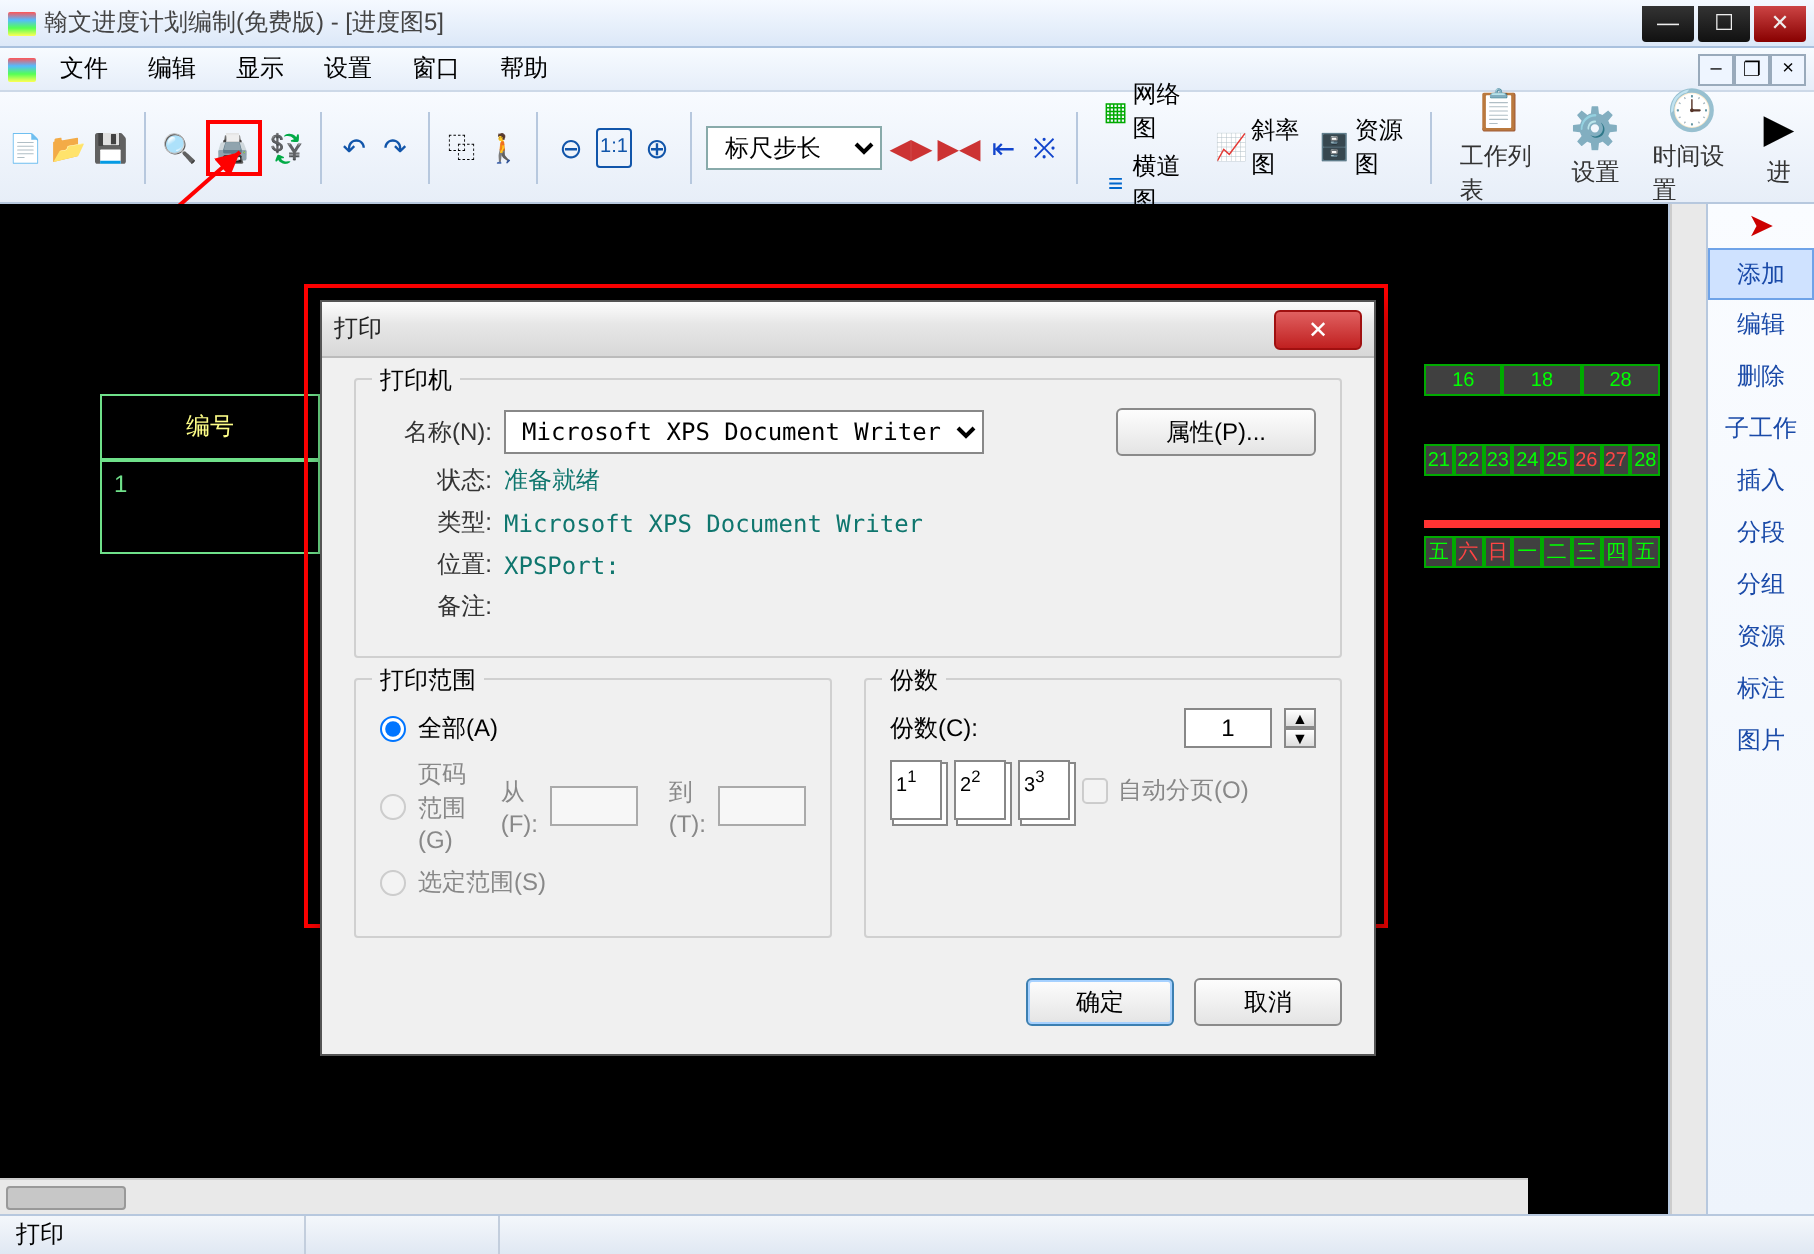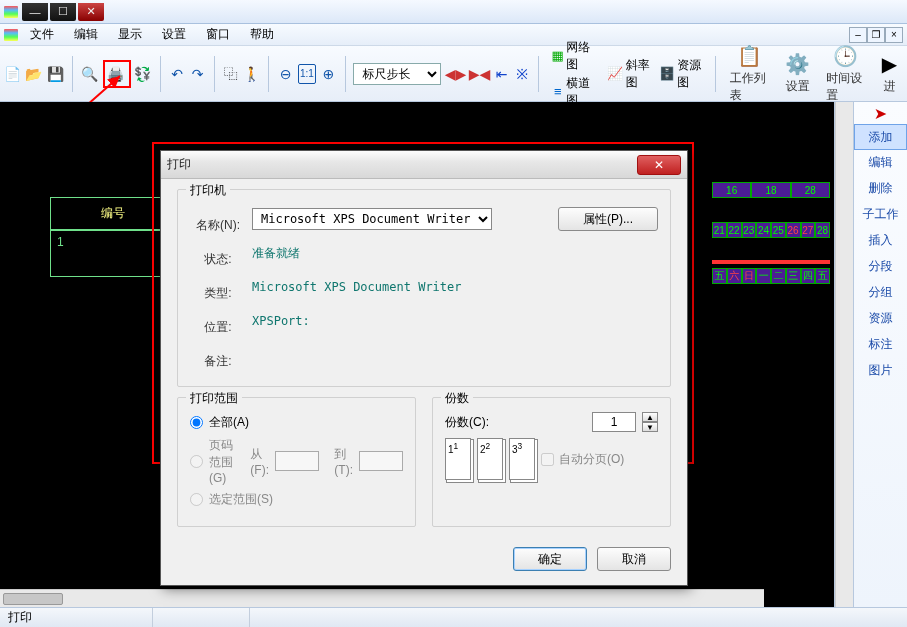--- a/index.html
+++ b/index.html
@@ -40,67 +40,68 @@
   .hscroll { position: absolute; left: 0; right: 70px; bottom: 0; height: 18px; background: #e9e9e9; border-top: 1px solid #ccc; display:flex; align-items:center;}
   .hscroll-thumb{ width:60px; height:12px; background:#c7c7c7; border:1px solid #999; margin-left:3px; border-radius:2px;}
   .sidebar { width: 54px; background: linear-gradient(#fafcff,#eef4fc); border-left: 1px solid #b7c8de; display: flex; flex-direction: column; }
   .sidebar .cursor-row { height: 22px; display: flex; align-items: center; justify-content: center; color: #c00; font-size: 16px; }
   .side-item { height: 26px; display: flex; align-items: center; justify-content: center; color: #1a4aa8; cursor: pointer; font-size: 12px; border-bottom: 1px solid rgba(0,0,0,0); font-family: Liberation Serif, serif; }
   .side-item.active { background: #cfe2ff; border: 1px solid #6fa3e8; }
 
   
   .annotation { position: absolute; left: 12px; top: 118px; color: #ff0000; font-size: 18px; font-weight: 500; pointer-events: none; }
   .arrow { position: absolute; pointer-events: none; }
-  .grid-block { position: absolute; left: 50px; top: 95px; width: 126px; height: 80px; border: 1px solid #6fe08a; }
+  .grid-block { position: absolute; left: 50px; top: 95px; width: 110px; height: 80px; border: 1px solid #6fe08a; }
   .grid-block .hdr { height: 32px; background: #000; color: #ff8; display:flex; align-items:center; justify-content:center; border-bottom:1px solid #6fe08a; }
   .grid-block .row1 { height: 48px; color:#6fe08a; padding:4px 6px; border-top:1px solid #6fe08a;}
   .right-grid { position: absolute; right: 4px; top: 80px; width: 118px; }
   .rg-row { height: 16px; display:flex; }
-  .rg-cell { flex:1; border:1px solid #0a0; color:#0f0; font-size:10px; display:flex; align-items:center; justify-content:center; background:#4c1d95; }
+  .rg-cell { flex:1; border:1px solid #0a0; color:#0f0; font-size:10px; display:flex; align-items:center; justify-content:center; background:#404040; }
   .rg-cell.red { color:#f44; }
   .red-bar { position:absolute; right:4px; top:158px; width:118px; height:4px; background:#f33; }
   .red-outline { position:absolute; border:2px solid #ff0000; pointer-events:none; }
 
   
   .dialog { position: absolute; left: 160px; top: 150px; width: 528px; background: #f0f0f0; border: 1px solid #555; box-shadow: 3px 3px 12px rgba(0,0,0,0.5); }
   .dlg-title { height: 28px; background: linear-gradient(#fdfdfd,#e7e7e7 40%,#d8d8d8); display:flex; align-items:center; padding:0 6px; border-bottom:1px solid #bbb; }
   .dlg-title .txt { flex:1; font-size:12px; color:#222; }
   .dlg-close { width: 44px; height: 20px; background: linear-gradient(#e06060,#c02020); color:#fff; border-radius:3px; display:flex; align-items:center; justify-content:center; font-size:12px; cursor:pointer; border:1px solid #a01010; }
   .dlg-body { padding: 10px 16px 14px; }
   .fieldset { border: 1px solid #d0d0d0; border-radius: 2px; padding: 10px 12px 12px; margin-bottom: 10px; position: relative; }
   .legend { position: absolute; top: -8px; left: 8px; background: #f0f0f0; padding: 0 4px; font-size: 12px; }
   .frow { display:flex; align-items:center; gap:6px; margin: 4px 0; font-size:12px; }
-  .frow label { width: 56px; text-align: center; color:#333;margin-top:13px; }
+  .frow label { width: 56px; text-align: right; color:#333; }
   .frow .val { color:#0f766e; font-family: "SimSun", monospace; }
   .combo { flex:1; max-width: 280px; height: 22px; border:1px solid #888; background:#fff; font-size:12px; padding:0 4px; font-family:"SimSun",monospace; }
   .btn { height: 24px; padding: 0 24px; background: linear-gradient(#fdfdfd,#e4e4e4); border:1px solid #8a8a8a; border-radius:3px; font-size:12px; cursor:pointer; }
   .two-col { display:flex; gap: 16px; }
   .two-col .fieldset { flex:1; }
   .radio-row { display:flex; align-items:center; gap:6px; margin:6px 0; font-size:12px; }
   .radio-row input[type=radio]{ margin:0; }
   .disabled { color:#888; }
   .mini-input { width: 44px; height:20px; border:1px solid #aaa; background:#f7f7f7; }
   .spin-input { width:44px; height:20px; border:1px solid #888; background:#fff; text-align:center; font-size:12px; }
   .spin-btns { display:inline-flex; flex-direction:column; }
   .spin-btns div{ width:16px; height:10px; border:1px solid #888; background:linear-gradient(#fff,#ddd); font-size:8px; display:flex; align-items:center; justify-content:center; cursor:pointer;}
   .page-icons { display:flex; gap:6px; margin-top:6px; align-items:center;}
-  .page-ico { width:26px; height:42px; border:1px solid #888; background:#fff; position:relative; font-size:10px; padding:2px; box-shadow:2px 2px 0 #fff, 2px 2px 0 1px #888;}
+  .page-ico { width:26px; height:30px; border:1px solid #888; background:#fff; position:relative; font-size:10px; padding:2px; box-shadow:2px 2px 0 #fff, 2px 2px 0 1px #888;}
   .dlg-actions { display:flex; justify-content:flex-end; gap:10px; margin-top:10px; }
   .btn.primary { border-color:#3c7fb1; box-shadow:0 0 0 1px #a6d1ff inset; }
 
   
   .status-bar { position:absolute; left:0; right:0; bottom:0; height:20px; background: linear-gradient(#f4f7fb,#e0e8f3); border-top:1px solid #b7c8de; display:flex; align-items:center; padding:0 6px; font-size:12px; }
   .status-cell { border-left:1px solid #c3cedd; height:100%; display:flex; align-items:center; padding:0 90px 0 6px;}
   .status-cell:first-child{ border-left:none; padding-left:2px; padding-right:120px;}
 </style>
 </head>
 <body>
 
 <div class="title-bar">
   <div class="app-icon"></div>
+  <div class="title-text">翰文进度计划编制(免费版) - [进度图5]</div>
   <div class="win-controls">
     <div class="win-btn">—</div>
     <div class="win-btn">☐</div>
     <div class="win-btn close">✕</div>
   </div>
 </div>
 
 <div class="menu-bar">
   <div class="app-icon"></div>
   <div class="menu-item">文件</div>

